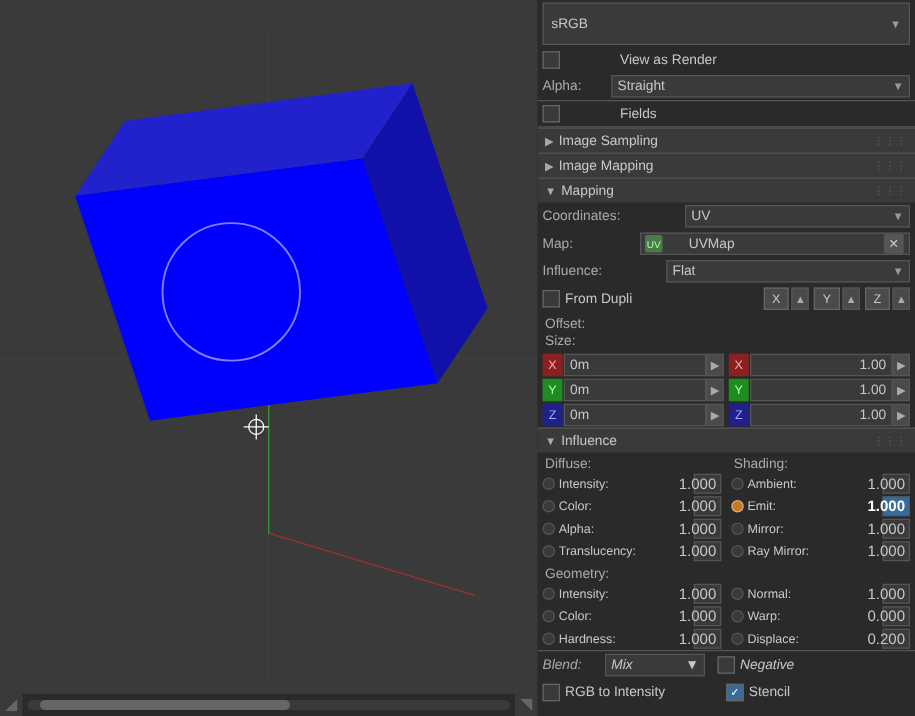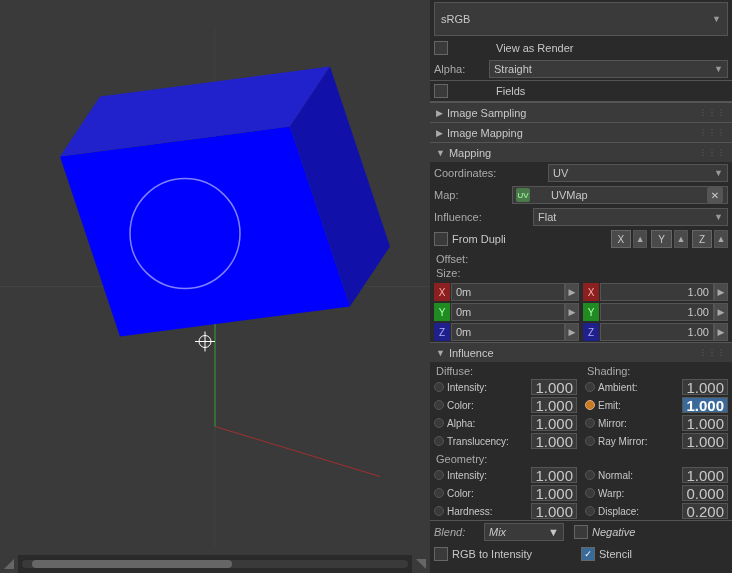--- a/index.html
+++ b/index.html
@@ -223,24 +223,24 @@
     .inf-name {
       flex: 1;
       color: #c8c8c8;
       font-size: 10px;
     }
 
     .inf-val {
       background: #3a3a3a;
       border: 1px solid #555;
       color: #c8c8c8;
-      font-size: 15px;
+      font-size: 12px;
       padding: 0 3px;
       height: 16px;
-      width: 46px;
+      width: 22px;
       display: flex;
       align-items: center;
       justify-content: flex-end;
     }
 
     .inf-val.highlight {
       background: #3a6a9a;
       color: #fff;
       font-weight: bold;
     }

